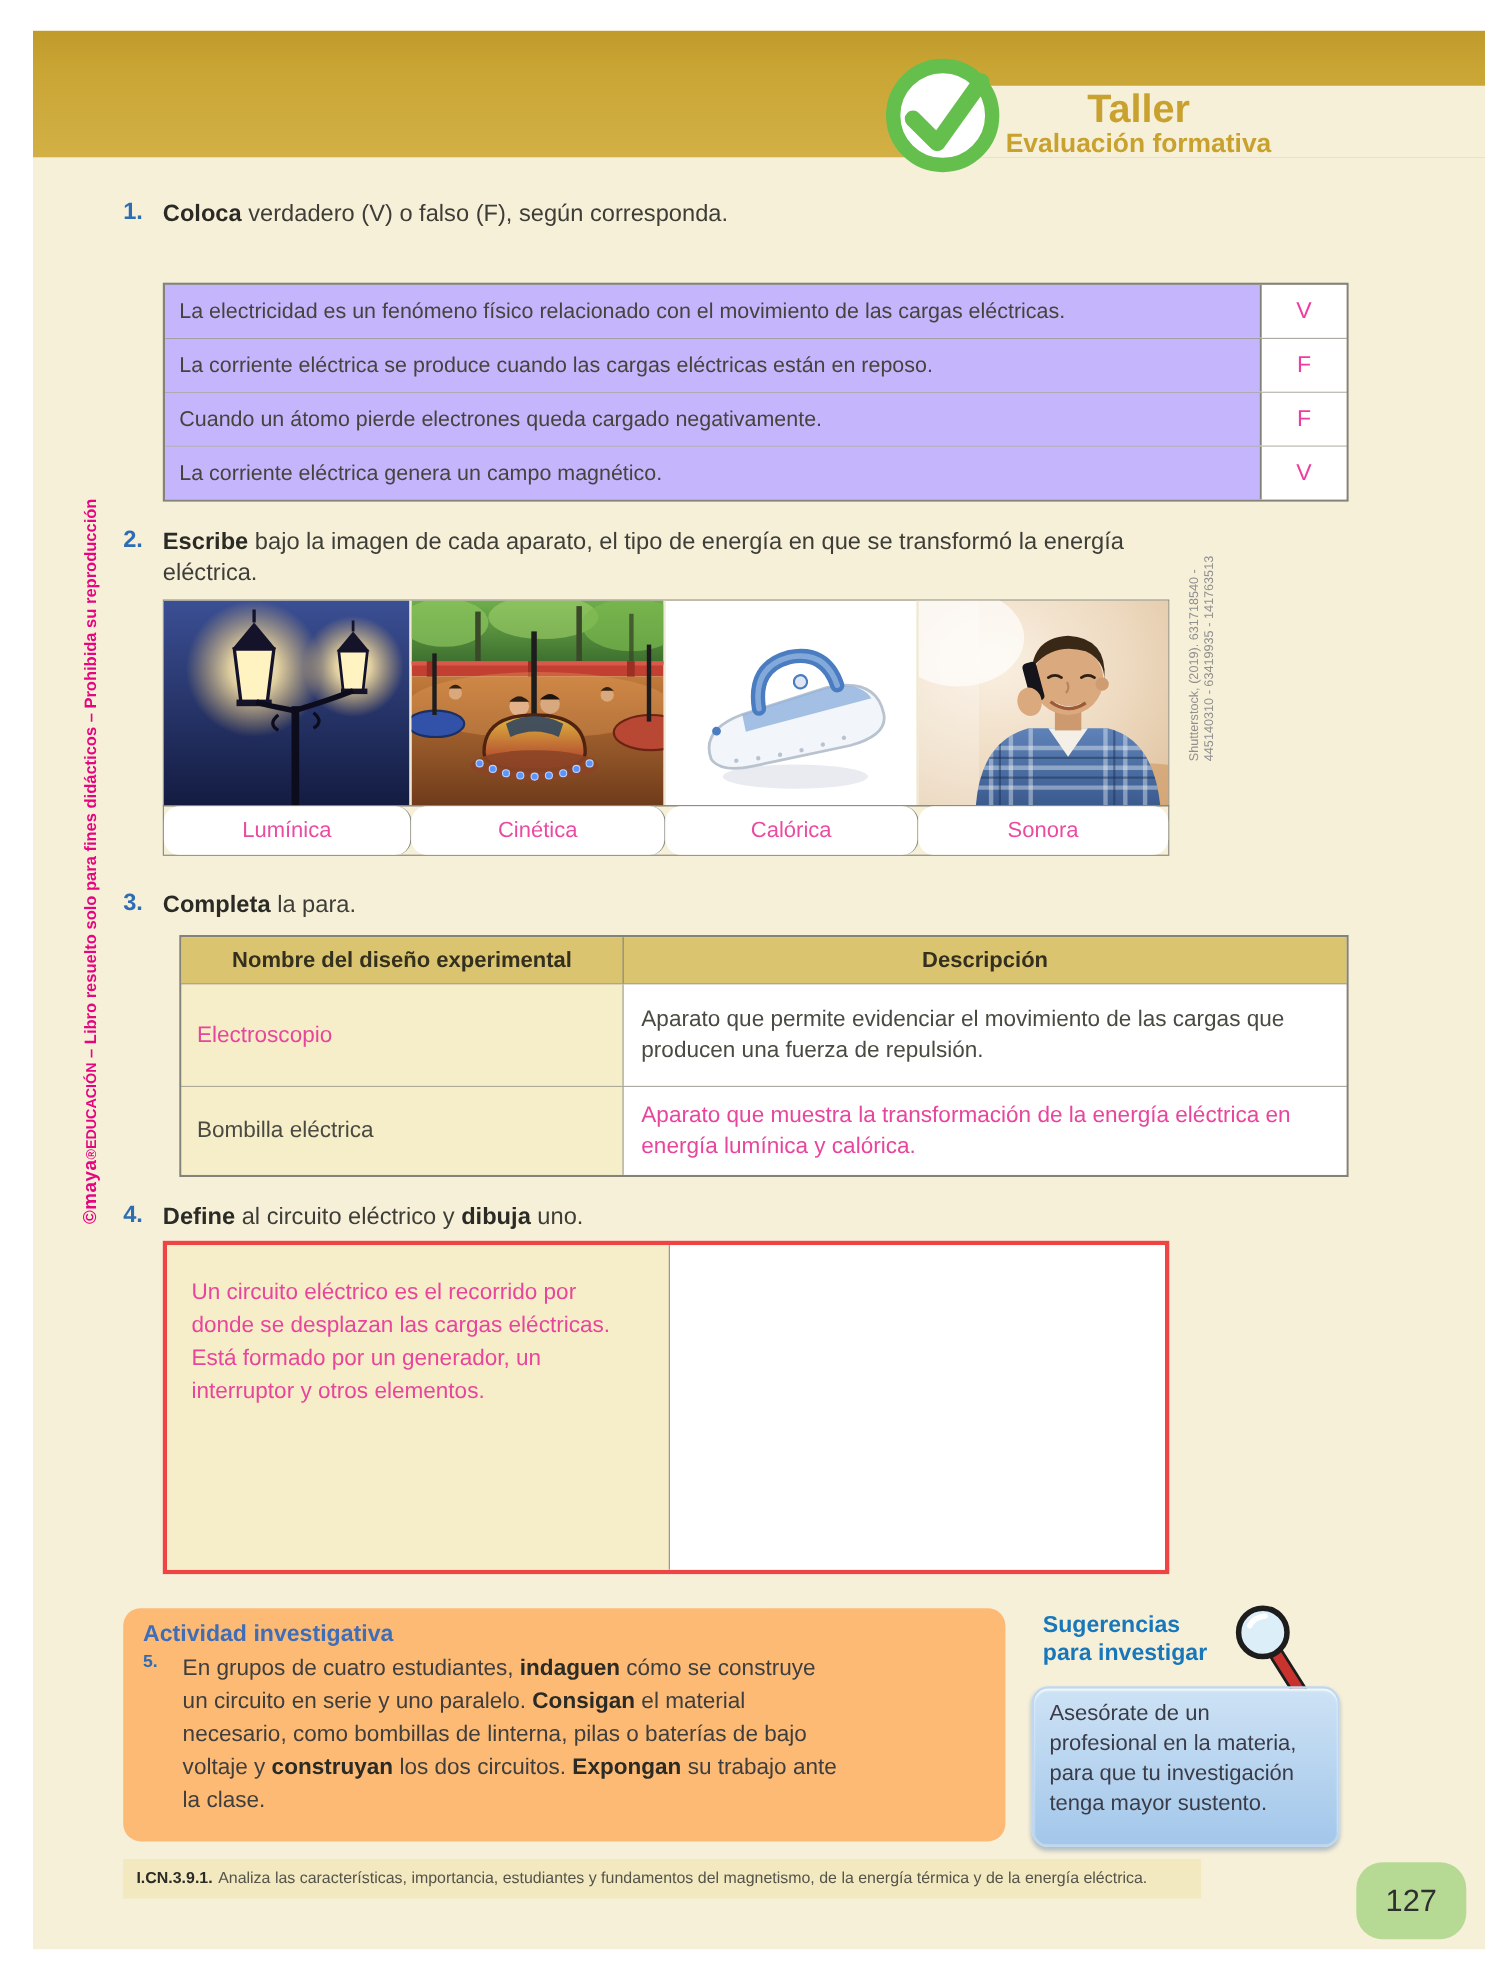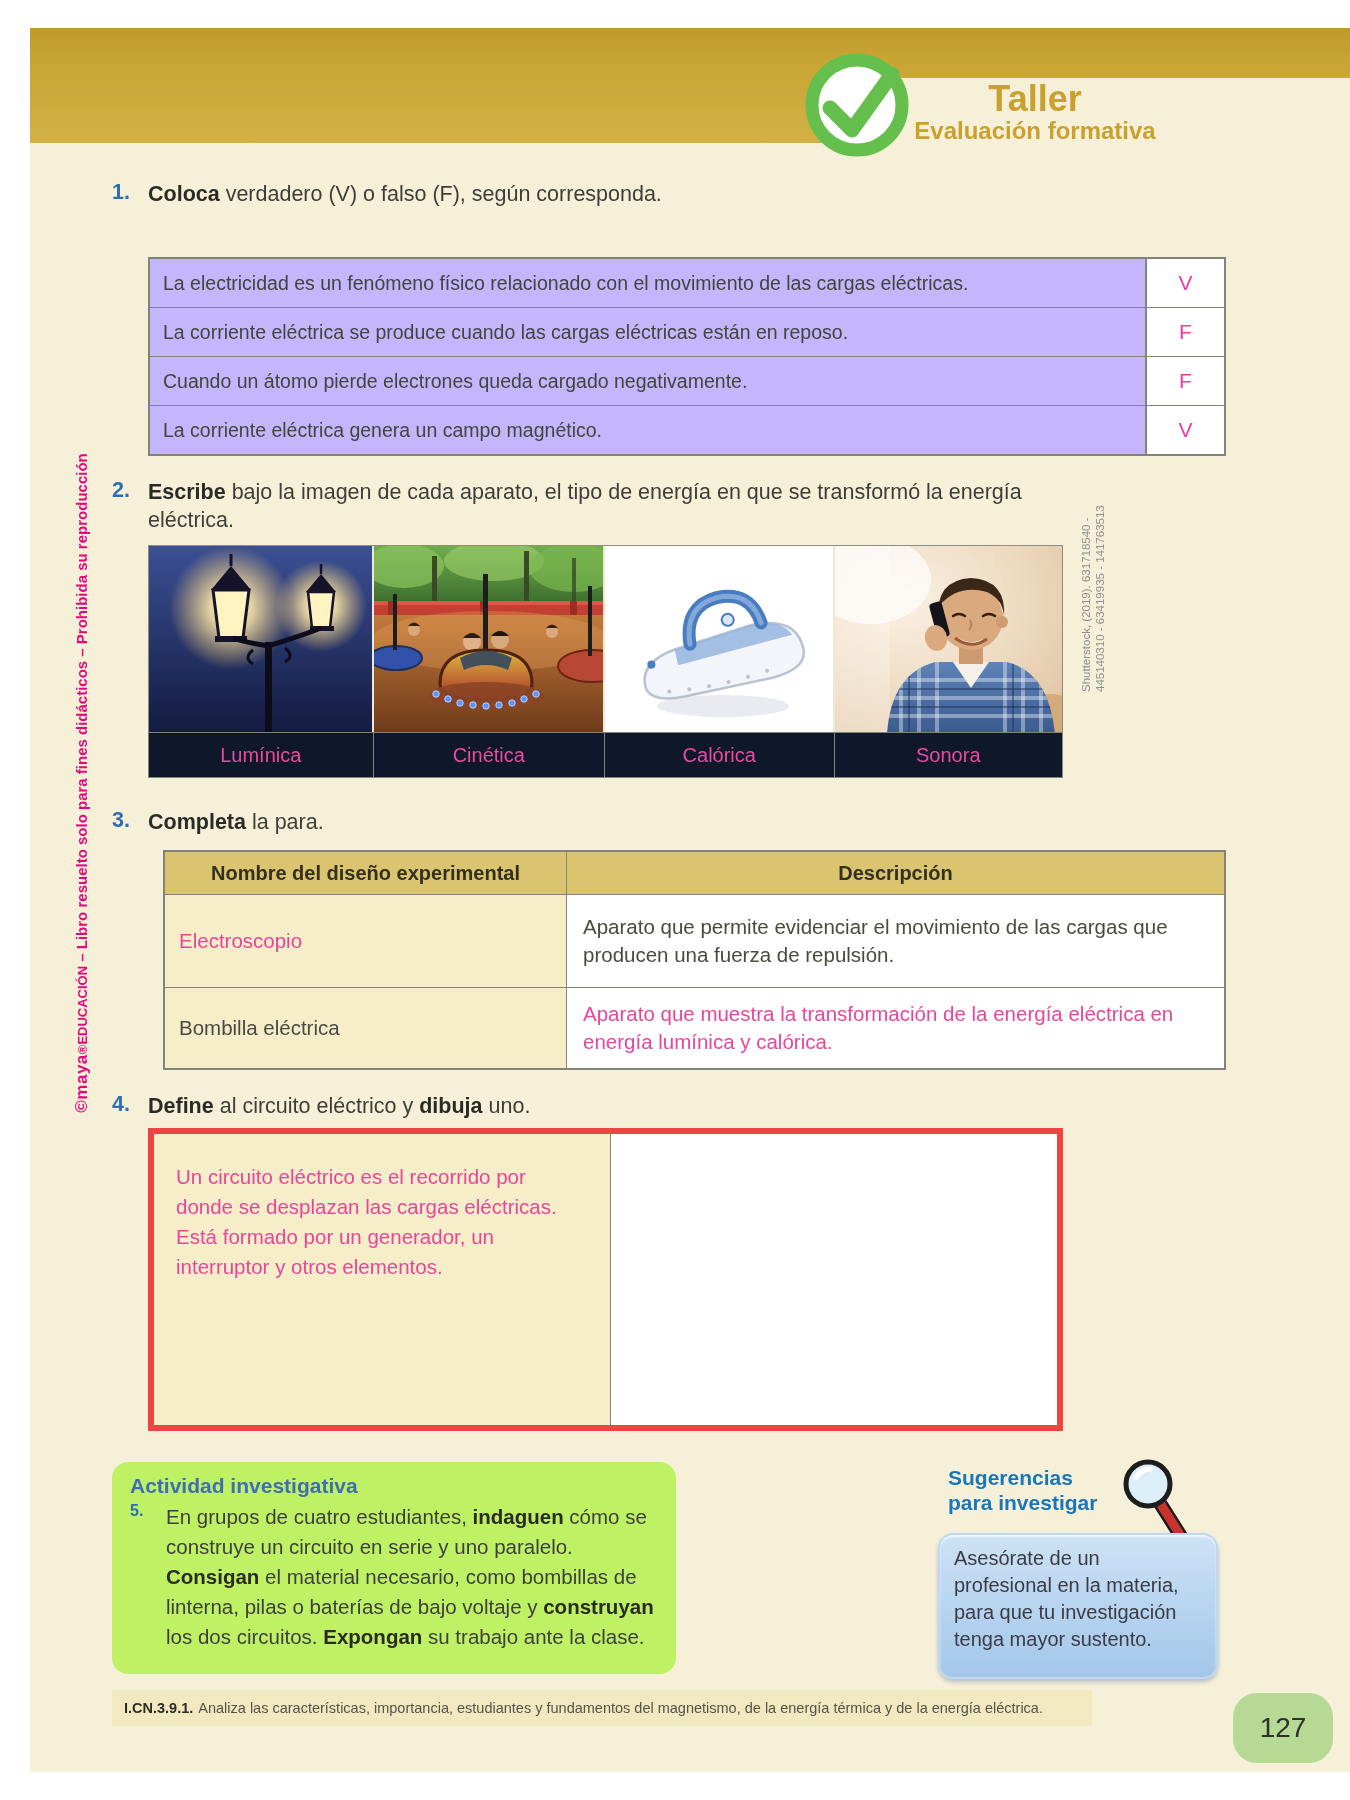--- a/index.html
+++ b/index.html
@@ -25,49 +25,49 @@
   .vf-st{flex:1;background:#c4b5fd;color:#45443c;font-size:19.5px;display:flex;align-items:center;padding-left:13px;}
   .vf-an{width:77px;flex:none;background:#ffffff;border-left:2px solid #83837a;color:#ee3d9e;
     font-size:21px;display:flex;align-items:center;justify-content:center;}
 
   
   .strip{position:absolute;left:118px;top:517px;width:915px;height:188px;display:flex;border:1px solid #8d8d80;box-sizing:border-box;}
   .cell{height:100%;overflow:hidden;border-right:2px solid #eee8d4;box-sizing:border-box;}
   .cell:last-child{border-right:none;}
   .c1{width:225px;} .c2{width:232px;} .c3{width:230px;} .c4{width:228px;}
   .labels{position:absolute;left:118px;top:704px;width:915px;height:46px;display:flex;border:1px solid #83837a;box-sizing:border-box;}
-  .lab{border-right:1px solid #83837a;box-sizing:border-box;background:#0f172a;color:#ea4aa0;font-size:20px;
-    display:flex;align-items:center;justify-content:center;}
+  .lab{border-right:1px solid #83837a;box-sizing:border-box;background:#ffffff;color:#ea4aa0;font-size:20px;
+    display:flex;align-items:center;justify-content:center;border-radius:14px;}
   .lab:last-child{border-right:none;}
 
   .credit{position:absolute;left:943px;top:530px;width:240px;transform:rotate(-90deg);
     font-size:11.5px;line-height:14px;color:#8f8f8f;}
 
   
   .t3{position:absolute;left:133px;top:822px;width:1059px;border:2px solid #83837a;}
   .t3-hrow{display:flex;height:42px;background:#dbc46f;font-weight:bold;color:#33301f;font-size:20px;}
   .t3-h1{width:402px;flex:none;display:flex;align-items:center;justify-content:center;border-right:1px solid #83837a;box-sizing:border-box;}
   .t3-h2{flex:1;display:flex;align-items:center;justify-content:center;}
   .t3-row{display:flex;border-top:1px solid #83837a;}
   .t3-c1{width:402px;flex:none;background:#f6eec9;display:flex;align-items:center;padding-left:14px;
     box-sizing:border-box;border-right:1px solid #83837a;font-size:20.5px;}
   .t3-c2{flex:1;background:#fff;font-size:20.5px;line-height:28px;padding:10px 16px;box-sizing:border-box;display:flex;align-items:center;}
   .r1{height:92px;} .r2{height:80px;}
   .pink{color:#e8459c;} .dark{color:#4a4a42;}
 
   
-  .q4box{position:absolute;left:118px;top:1100px;width:915px;height:303px;border:6px solid #ef4444;
+  .q4box{position:absolute;left:118px;top:1100px;width:915px;height:303px;border:4px solid #ef4444;
     display:flex;box-sizing:border-box;background:#fff;}
   .q4left{width:457px;flex:none;background:#f6eec9;border-right:1px solid #83837a;box-sizing:border-box;
     padding:28px 24px 0 22px;}
   .q4text{color:#e8459c;font-size:20.5px;line-height:30px;max-width:410px;}
   .q4right{flex:1;background:#ffffff;}
 
   
-  .act{position:absolute;left:82px;top:1434px;width:564px;height:212px;background:#bef264;border-radius:16px;
+  .act{position:absolute;left:82px;top:1434px;width:802px;height:212px;background:#fdba74;border-radius:16px;
     padding:12px 18px;box-sizing:border-box;}
   .act-title{color:#3f6db6;font-weight:bold;font-size:21px;margin-bottom:4px;}
   .act-item{display:flex;}
   .act-text{font-size:20.5px;line-height:30px;color:#3e3e3e;max-width:600px;}
   .bold{font-weight:bold;color:#2b2b26;}
 
   .sugg-title{position:absolute;left:918px;top:1437px;color:#1877bb;font-weight:bold;font-size:21px;line-height:25px;}
   .magicon{position:absolute;left:1086px;top:1424px;width:80px;height:110px;}
   .bluebox{position:absolute;left:908px;top:1505px;width:280px;height:146px;border-radius:15px;
     background:linear-gradient(to bottom,#cde2f5,#a3c7ea);border:2px solid #bdd8f0;

